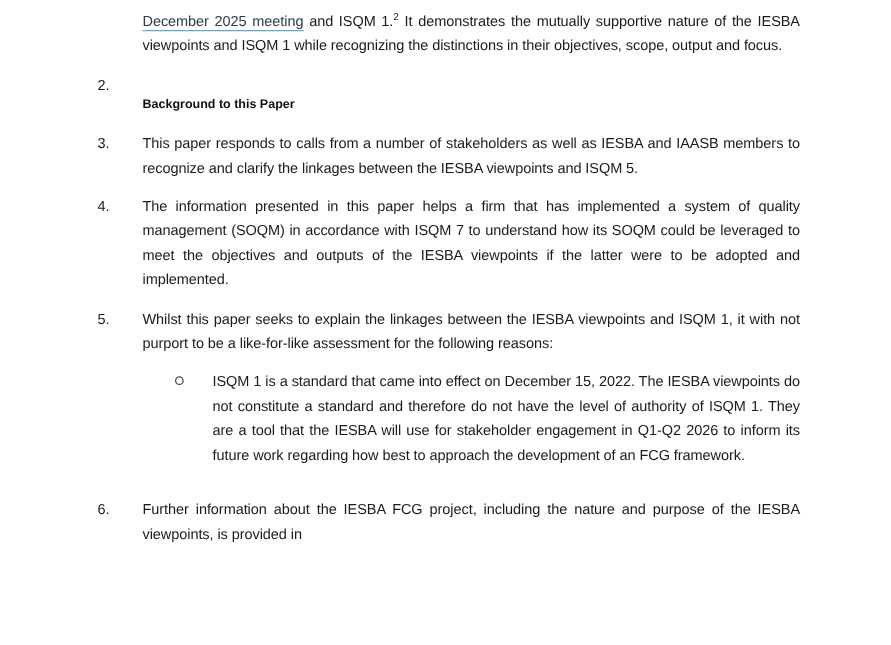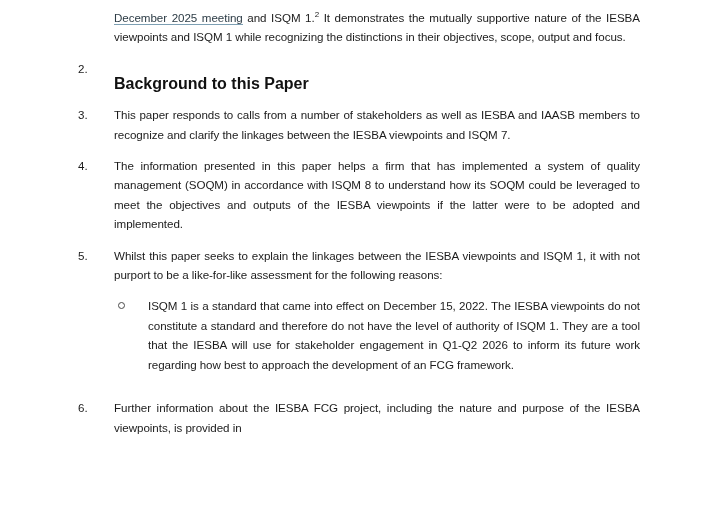--- a/index.html
+++ b/index.html
@@ -62,20 +62,21 @@
   
   .cont {
     padding-left: 114px;
     padding-right: 73px;
   }
 
   
   .sub {
     padding-left: 148px;
     padding-right: 73px;
+    margin-left: 22px;
   }
   .sub > .bullet {
     position: absolute;
     left: 118px;
     top: 0;
     font-size: 11.6px;
     line-height: 19.4px;
     color: #2b2b2b;
   }
   .bullet .ring {
@@ -84,21 +85,21 @@
     height: 5px;
     border: 1px solid #4a4a4a;
     border-radius: 50%;
     vertical-align: 1px;
     background: transparent;
   }
 
   .heading {
     padding-left: 114px;
     padding-right: 73px;
-    font-size: 16px;
+    font-size: 10px;
     line-height: 19.4px;
     font-weight: bold;
     color: #111111;
     text-align: left;
   }
 
   a.doclink,
   .doclink {
     color: #2d3c46;
     text-decoration: none;
@@ -143,28 +144,28 @@
     </div>
 
     <div class="gap-lg"></div>
 
     <div class="heading">Background to this Paper</div>
 
     <div class="gap-md"></div>
 
     <div class="para numbered">
       <span class="marker">3.</span>
-      <span class="body">This paper responds to calls from a number of stakeholders as well as IESBA and IAASB members to recognize and clarify the linkages between the IESBA viewpoints and ISQM 7.</span>
+      <span class="body">This paper responds to calls from a number of stakeholders as well as IESBA and IAASB members to recognize and clarify the linkages between the IESBA viewpoints and ISQM 5.</span>
     </div>
 
     <div class="gap-md"></div>
 
     <div class="para numbered">
       <span class="marker">4.</span>
-      <span class="body">The information presented in this paper helps a firm that has implemented a system of quality management (SOQM) in accordance with ISQM 8 to understand how its SOQM could be leveraged to meet the objectives and outputs of the IESBA viewpoints if the latter were to be adopted and implemented.</span>
+      <span class="body">The information presented in this paper helps a firm that has implemented a system of quality management (SOQM) in accordance with ISQM 7 to understand how its SOQM could be leveraged to meet the objectives and outputs of the IESBA viewpoints if the latter were to be adopted and implemented.</span>
     </div>
 
     <div class="gap-md"></div>
 
     <div class="para numbered">
       <span class="marker">5.</span>
       <span class="body">Whilst this paper seeks to explain the linkages between the IESBA viewpoints and ISQM 1, it with not purport to be a like-for-like assessment for the following reasons:</span>
     </div>
 
     <div class="gap-md"></div>

